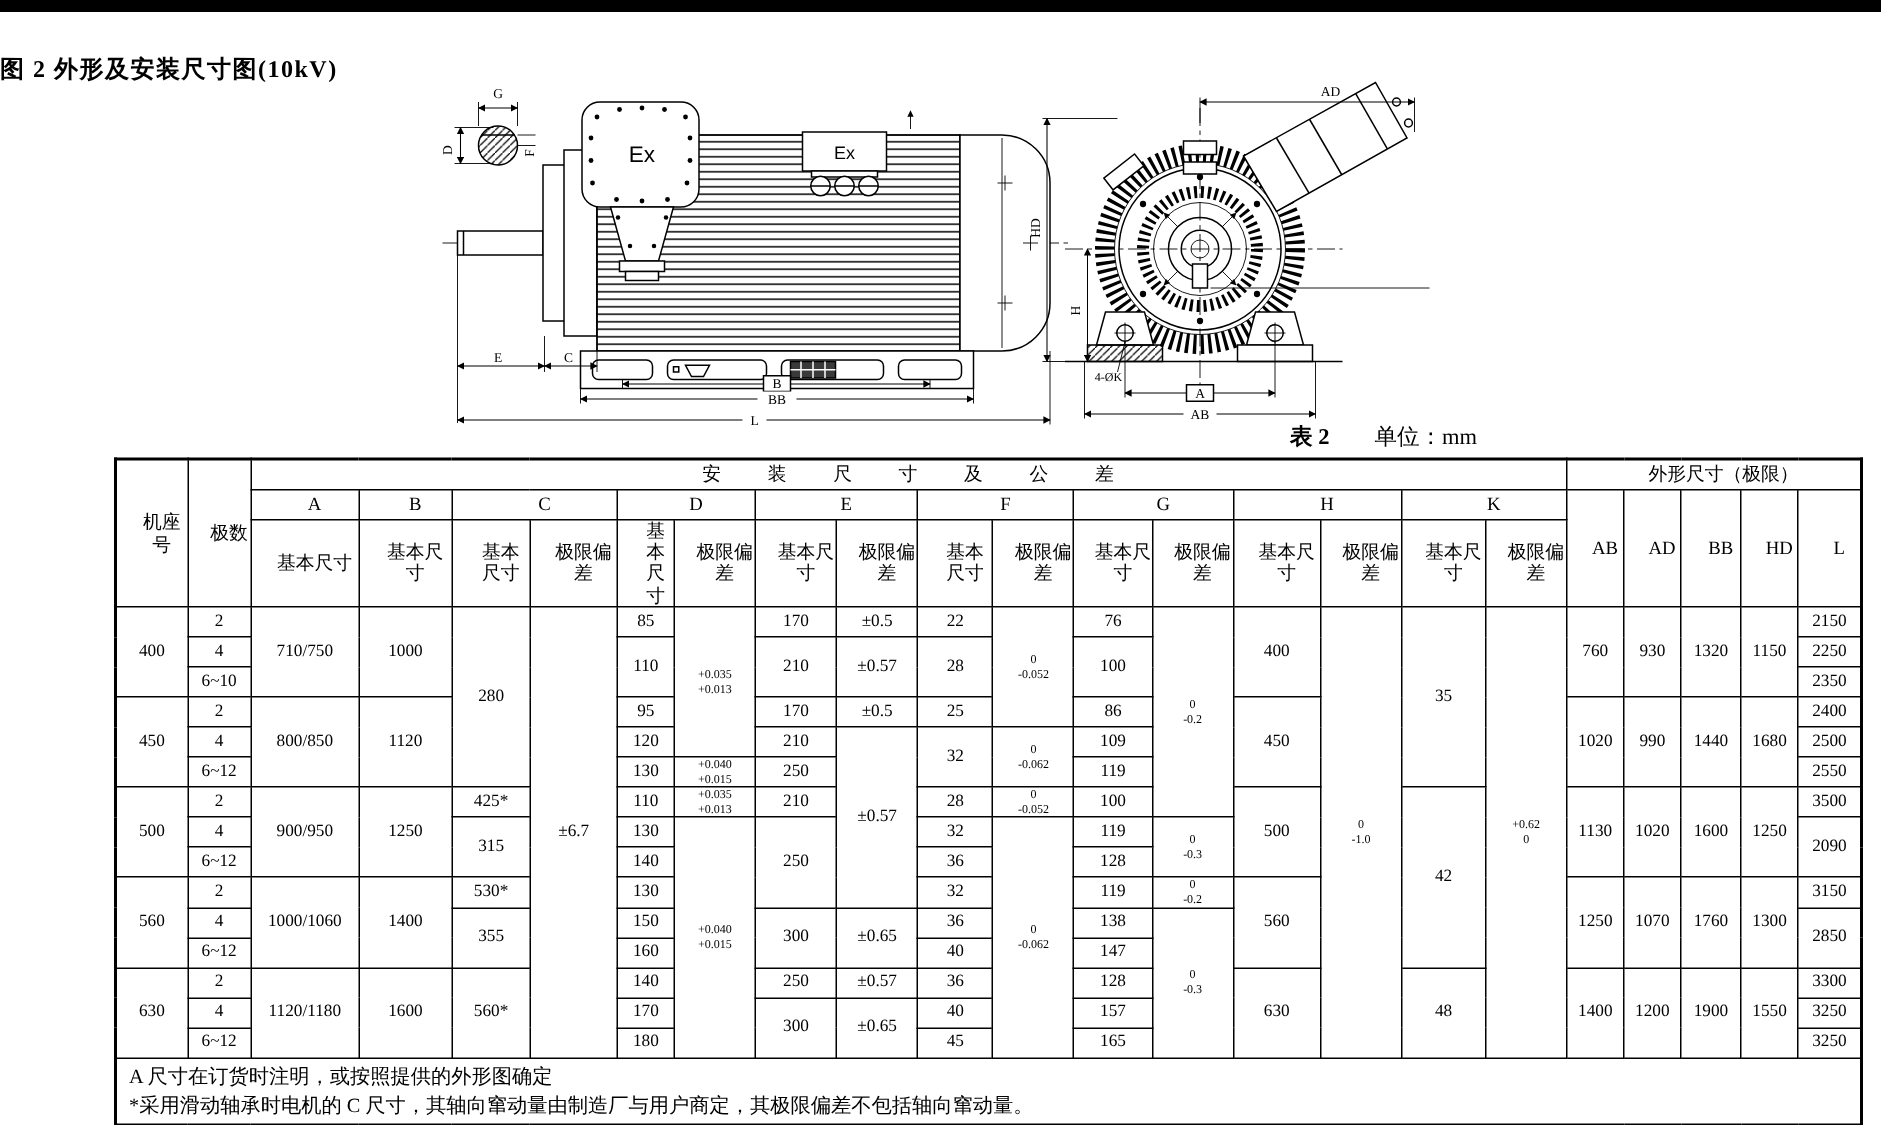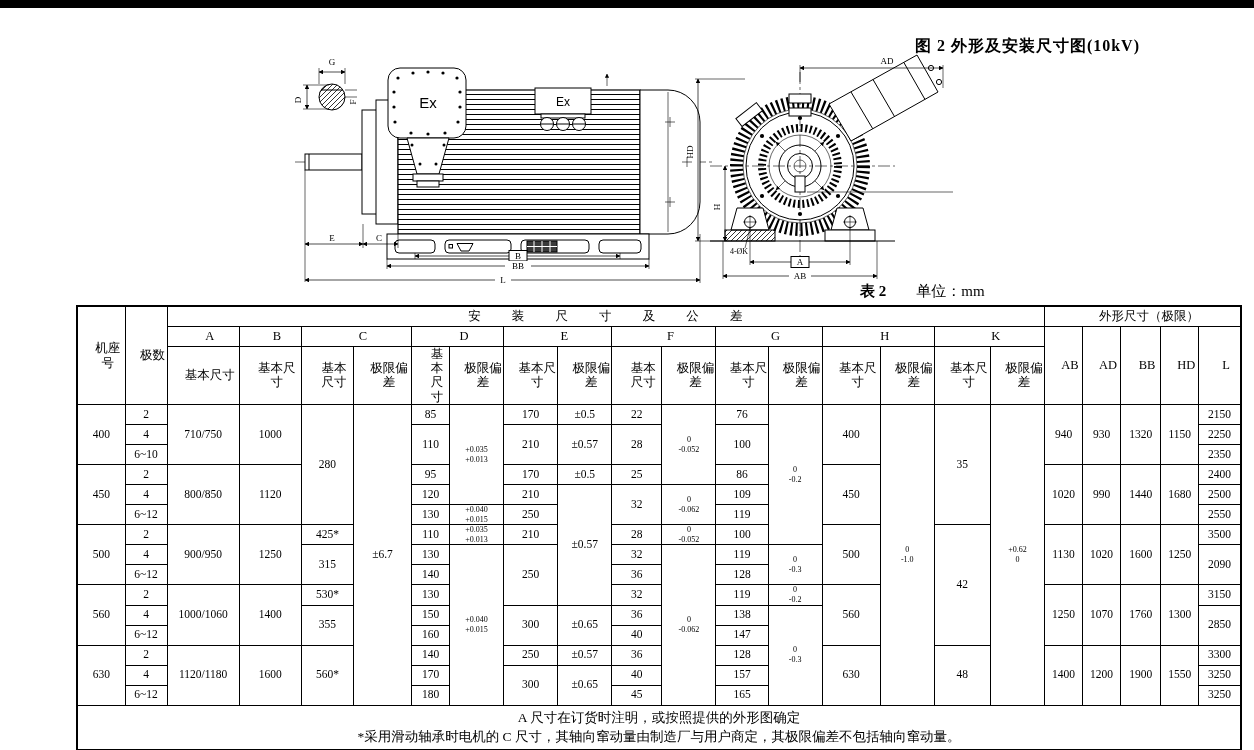--- a/index.html
+++ b/index.html
@@ -1,19 +1,19 @@
 <!DOCTYPE html>
 <html><head>
 <meta charset="utf-8">
 <style>
   * { margin:0; padding:0; box-sizing:border-box; }
   html,body { width:1254px; height:750px; background:#fff; color:#000;
     font-family:"Liberation Serif","DejaVu Serif",serif; position:relative; overflow:hidden; }
   .topbar { position:absolute; top:0; left:0; width:1254px; height:8px; background:#000; }
-  .title { position:absolute; top:36px; left:0; width:1140px; text-align:right;
+  .title { position:absolute; top:36px; left:0; width:1140px; text-align:left;
     font-size:16px; font-weight:bold; letter-spacing:1px; }
   svg.drawing { position:absolute; left:95px; top:52px; }
   .ln  { fill:none; stroke:#000; stroke-width:1; }
   .lnw { fill:#fff; stroke:#000; stroke-width:1; }
   .thin{ fill:none; stroke:#000; stroke-width:0.6; }
   .cl  { fill:none; stroke:#000; stroke-width:0.6; stroke-dasharray:12 3 3 3; }
   .diml{ fill:none; stroke:#000; stroke-width:0.7; marker-start:url(#ar); marker-end:url(#ar); }
   .dl  { font-size:9px; text-anchor:middle; font-family:"Liberation Serif",serif; }
   .ex  { font-size:15px; text-anchor:middle; font-family:"Liberation Sans",sans-serif; }
   .ex2 { font-size:12px; text-anchor:middle; font-family:"Liberation Sans",sans-serif; }
@@ -24,21 +24,21 @@
   .dim th, .dim td { border:1px solid #000; text-align:center; vertical-align:middle;
     font-weight:normal; padding:0; white-space:pre-line; line-height:1.15; overflow:hidden; }
   .dim thead th { font-size:12.5px;padding-left:13px; }
   .dim thead tr:nth-child(1) { height:20px; }
   .dim thead tr:nth-child(2) { height:20px; }
   .dim thead tr:nth-child(3) { height:54px; }
   .dim tbody tr { height:20px; }
   .dim tbody td { font-size:11.5px; }
   .dim td.tol { font-size:8px; line-height:1.2; }
   .dim th.spread { letter-spacing:14px; }
-  .dim tfoot td { text-align:center; font-size:13.5px; padding:2px 8px; line-height:1.45; }
+  .dim tfoot td { text-align:left; font-size:13.5px; padding:2px 8px; line-height:1.45; }
 </style>
 </head>
 <body>
 
 <div class="topbar"></div>
 
 <div class="title">图 2 外形及安装尺寸图(10kV)</div>
 
 <svg class="drawing" width="880" height="248" viewBox="0 0 880 248">
   <defs>
@@ -332,21 +332,21 @@
 -0.052</td>
         <td>76</td>
         <td rowspan="7" class="tol">0
 -0.2</td>
         <td rowspan="3">400</td>
         <td rowspan="15" class="tol">0
 -1.0</td>
         <td rowspan="6">35</td>
         <td rowspan="15" class="tol">+0.62
 0</td>
-        <td rowspan="3">940</td>
+        <td rowspan="3">760</td>
         <td rowspan="3">930</td>
         <td rowspan="3">1320</td>
         <td rowspan="3">1150</td>
         <td>2150</td>
       </tr>
       <tr>
         <td>4</td>
         <td rowspan="2">110</td>
         <td rowspan="2">210</td>
         <td rowspan="2">±0.57</td>

